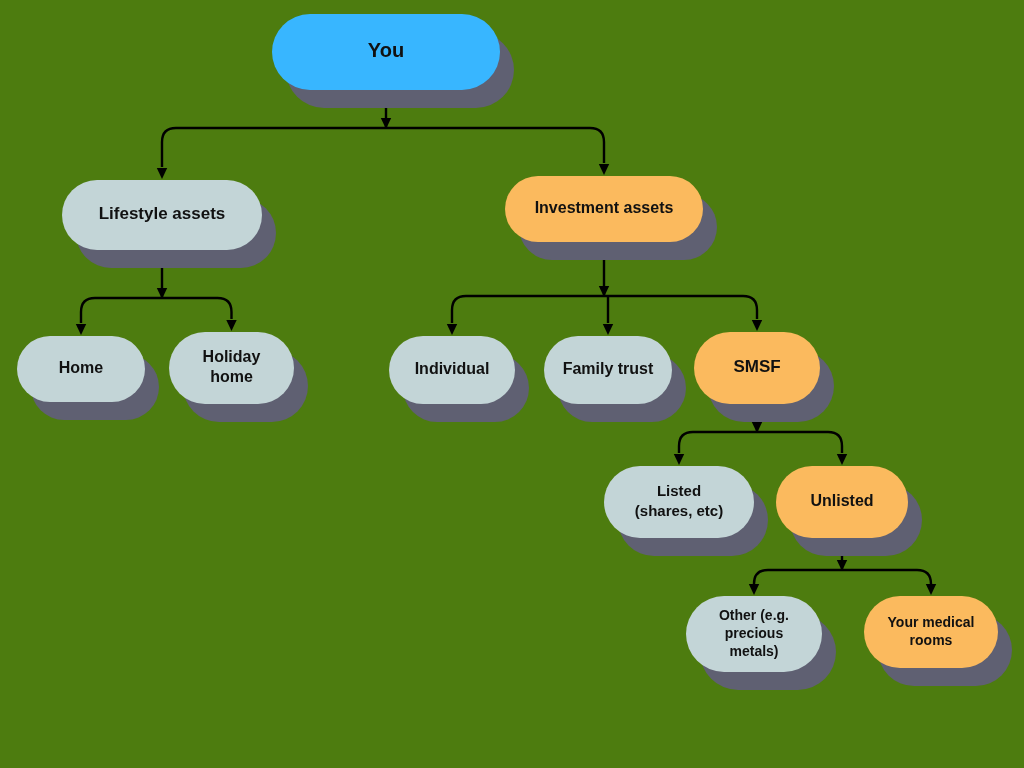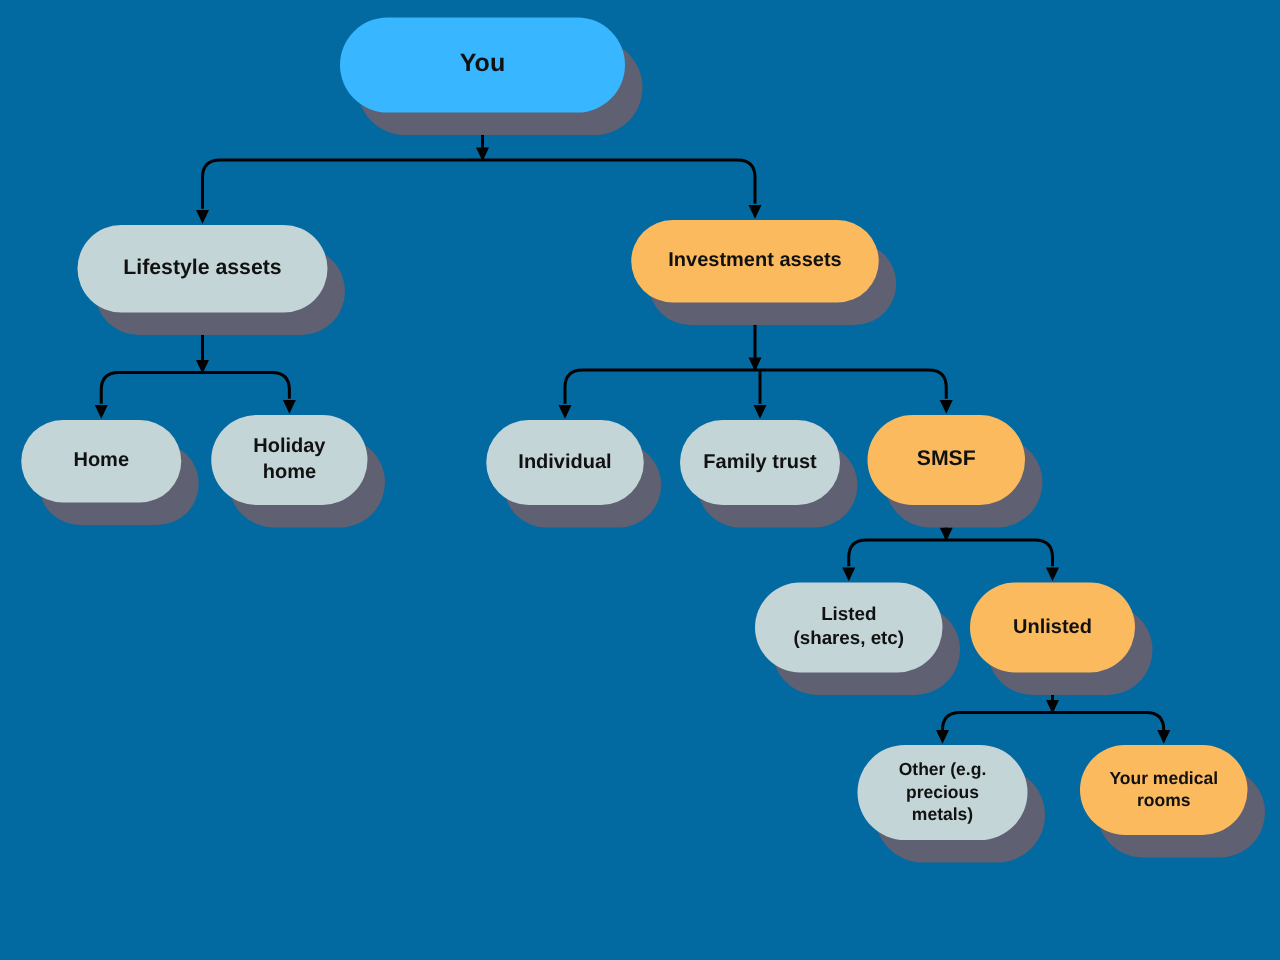--- a/index.html
+++ b/index.html
@@ -10,21 +10,21 @@
   body {
     width: 1024px;
     height: 768px;
     font-family: "Liberation Sans", sans-serif;
     overflow: hidden;
   }
   #diagram-root {
     position: relative;
     width: 1024px;
     height: 768px;
-    background: #0369a1;
+    background: #4d7c0f;
   }
   svg#diagram-svg {
     display: block;
     width: 1024px;
     height: 768px;
   }
   .node-label {
     font-family: "Liberation Sans", sans-serif;
     font-weight: bold;
     fill: #111111;

